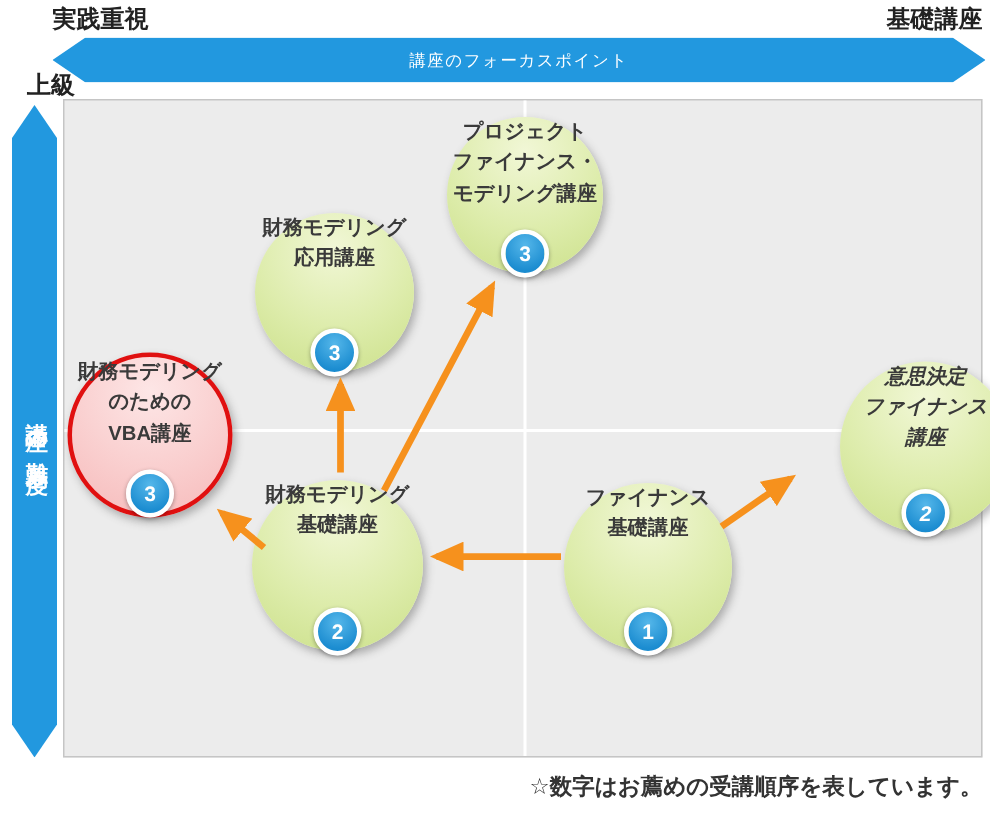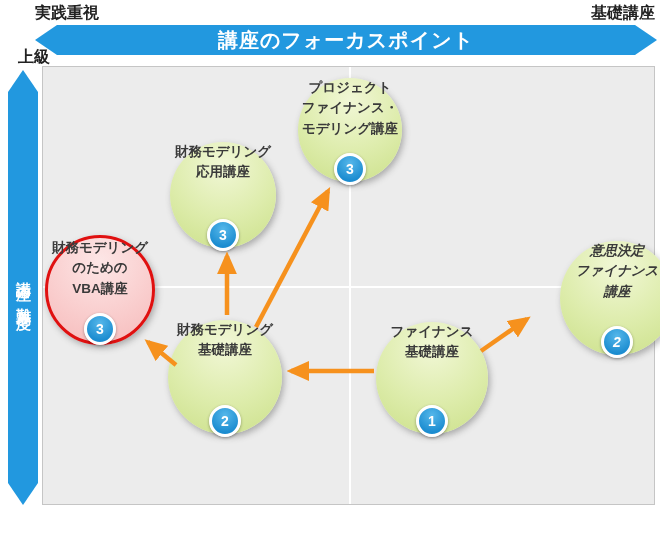--- a/index.html
+++ b/index.html
@@ -10,21 +10,21 @@
   .axis-end-label{
     position:absolute;font-size:16px;font-weight:bold;color:#222;white-space:nowrap;
   }
   
   .h-banner{
     position:absolute;left:35px;top:25px;width:622px;height:30px;
     background:#2298df;
     clip-path:polygon(22px 0,calc(100% - 22px) 0,100% 50%,calc(100% - 22px) 100%,22px 100%,0 50%);
     display:flex;align-items:center;justify-content:center;
   }
-  .h-banner span{color:#fff;font-size:20px;font-weight:bold;letter-spacing:1px;}
+  .h-banner span{color:#fff;font-size:11px;font-weight:normal;letter-spacing:1px;}
   
   .v-banner{
     position:absolute;left:8px;top:70px;width:30px;height:435px;
     background:#2298df;
     clip-path:polygon(50% 0,100% 22px,100% calc(100% - 22px),50% 100%,0 calc(100% - 22px),0 22px);
     display:flex;align-items:center;justify-content:center;
   }
   .v-banner span{
     color:#fff;font-size:15px;font-weight:bold;writing-mode:vertical-rl;letter-spacing:3px;
   }
@@ -137,14 +137,15 @@
     </defs>
     <g stroke="#f6911d" stroke-width="4.5" fill="none">
       <line x1="227" y1="315" x2="227" y2="256" marker-end="url(#ah)"></line>
       <line x1="256" y1="327" x2="328" y2="191" marker-end="url(#ah)"></line>
       <line x1="176" y1="365" x2="148" y2="342" marker-end="url(#ah)"></line>
       <line x1="374" y1="371" x2="291" y2="371" marker-end="url(#ah)"></line>
       <line x1="481" y1="351" x2="527" y2="319" marker-end="url(#ah)"></line>
     </g>
   </svg>
 
+  <div class="footnote">☆数字はお薦めの受講順序を表しています。</div>
 
 </div>
 
 </body></html>

